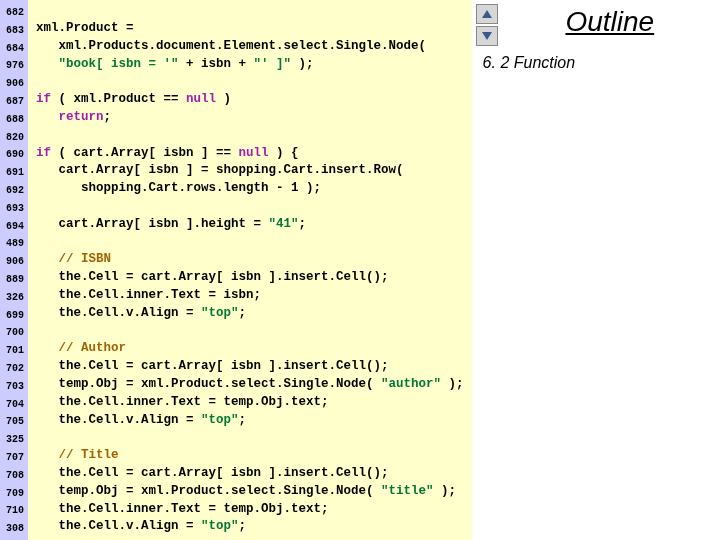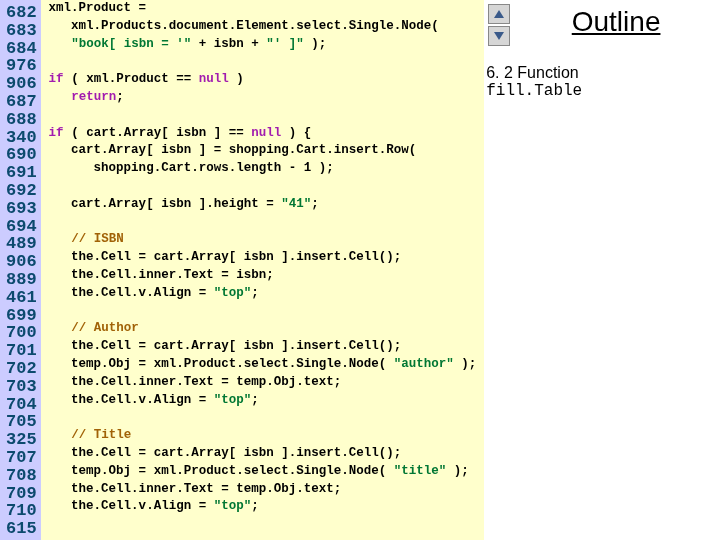--- a/index.html
+++ b/index.html
@@ -13,43 +13,44 @@
 }
 .code-area {
   display: flex;
   background: #ffffcc;
   height: 540px;
 }
 .gutter {
   background: #ccccff;
   padding: 4px 4px 4px 6px;
   font-family: "Courier New", monospace;
-  font-size: 17px;
+  font-size: 10px;
   font-weight: bold;
   line-height: 17.8px;
-  color: #0c4a6e;
+  color: #000000;
   text-align: right;
 }
 .gutter div { white-space: pre; }
 .code {
-  padding: 0 8px;
+  padding: 20px 8px;
   font-family: "Courier New", monospace;
   font-size: 12.5px;
   font-weight: bold;
   line-height: 17.8px;
   white-space: pre;
 }
 .tok-default { color: #000; }
 .tok-keyword { color: #a21caf; }
 .tok-string  { color: #007733; }
 .tok-comment { color: #a16207; }
 .sidebar {
   flex: 1;
-  padding: 4px 0;
+  padding: 4px 9px;
   position: relative;
+  font-style: italic;
 }
 .nav-arrows {
   position: absolute;
   left: 4px;
   top: 4px;
   display: flex;
   flex-direction: column;
   gap: 2px;
 }
 .arrow-btn {
@@ -66,21 +67,21 @@
 .outline-title {
   font-size: 28px;
   text-decoration: underline;
   color: #000;
   text-align: center;
   margin-left: 28px;
   margin-top: 2px;
   cursor: pointer;
 }
 .outline-section {
-  margin-top: 26px;
+  margin-top: 16px;
   margin-left: 2px;
 }
 .sect-head {
   font-size: 16px;
   color: #000;
 }
 .sect-sub {
   font-family: "Courier New", monospace;
   font-size: 16px;
   color: #000;
@@ -91,58 +92,57 @@
 
 <div class="code-area">
   <div class="gutter" id="gutter">
       <div>682</div>
       <div>683</div>
       <div>684</div>
       <div>976</div>
       <div>906</div>
       <div>687</div>
       <div>688</div>
-      <div>340</div>
+      <div>820</div>
       <div>690</div>
       <div>691</div>
       <div>692</div>
       <div>693</div>
       <div>694</div>
       <div>489</div>
       <div>906</div>
       <div>889</div>
-      <div>461</div>
+      <div>326</div>
       <div>699</div>
       <div>700</div>
       <div>701</div>
       <div>702</div>
       <div>703</div>
       <div>704</div>
       <div>705</div>
       <div>325</div>
       <div>707</div>
       <div>708</div>
       <div>709</div>
       <div>710</div>
-      <div>615</div>
+      <div>308</div>
     </div>
   <div class="code" id="code"><div><span class="tok-default">xml.Product = </span></div><div><span class="tok-default">   xml.Products.document.Element.select.Single.Node(</span></div><div><span class="tok-default">   </span><span class="tok-string">"book[ isbn = '"</span><span class="tok-default"> + isbn + </span><span class="tok-string">"' ]"</span><span class="tok-default"> );</span></div><div>&nbsp;</div><div><span class="tok-keyword">if</span><span class="tok-default"> ( xml.Product == </span><span class="tok-keyword">null</span><span class="tok-default"> )</span></div><div><span class="tok-default">   </span><span class="tok-keyword">return</span><span class="tok-default">;</span></div><div>&nbsp;</div><div><span class="tok-keyword">if</span><span class="tok-default"> ( cart.Array[ isbn ] == </span><span class="tok-keyword">null</span><span class="tok-default"> ) {</span></div><div><span class="tok-default">   cart.Array[ isbn ] = shopping.Cart.insert.Row(</span></div><div><span class="tok-default">      shopping.Cart.rows.length - 1 );</span></div><div>&nbsp;</div><div><span class="tok-default">   cart.Array[ isbn ].height = </span><span class="tok-string">"41"</span><span class="tok-default">;</span></div><div>&nbsp;</div><div><span class="tok-default">   </span><span class="tok-comment">// ISBN</span></div><div><span class="tok-default">   the.Cell = cart.Array[ isbn ].insert.Cell();</span></div><div><span class="tok-default">   the.Cell.inner.Text = isbn;</span></div><div><span class="tok-default">   the.Cell.v.Align = </span><span class="tok-string">"top"</span><span class="tok-default">;</span></div><div>&nbsp;</div><div><span class="tok-default">   </span><span class="tok-comment">// Author</span></div><div><span class="tok-default">   the.Cell = cart.Array[ isbn ].insert.Cell();</span></div><div><span class="tok-default">   temp.Obj = xml.Product.select.Single.Node( </span><span class="tok-string">"author"</span><span class="tok-default"> );</span></div><div><span class="tok-default">   the.Cell.inner.Text = temp.Obj.text;</span></div><div><span class="tok-default">   the.Cell.v.Align = </span><span class="tok-string">"top"</span><span class="tok-default">;</span></div><div>&nbsp;</div><div><span class="tok-default">   </span><span class="tok-comment">// Title</span></div><div><span class="tok-default">   the.Cell = cart.Array[ isbn ].insert.Cell();</span></div><div><span class="tok-default">   temp.Obj = xml.Product.select.Single.Node( </span><span class="tok-string">"title"</span><span class="tok-default"> );</span></div><div><span class="tok-default">   the.Cell.inner.Text = temp.Obj.text;</span></div><div><span class="tok-default">   the.Cell.v.Align = </span><span class="tok-string">"top"</span><span class="tok-default">;</span></div><div>&nbsp;</div></div>
 </div>
 
 <div class="sidebar">
   <div class="nav-arrows">
     <div class="arrow-btn">
       <svg viewBox="0 0 12 10">
           <polygon points="6,1 11,9 1,9" fill="#3a5a8a"></polygon>
         </svg>
     </div>
     <div class="arrow-btn">
       <svg viewBox="0 0 12 10">
           <polygon points="1,1 11,1 6,9" fill="#3a5a8a"></polygon>
         </svg>
     </div>
   </div>
   <div class="outline-title">Outline</div>
   <div class="outline-section">
     <div class="sect-head">6. 2 Function</div>
-    <div class="sect-sub">fill.Table</div>
   </div>
 </div>
 
 </body></html>

